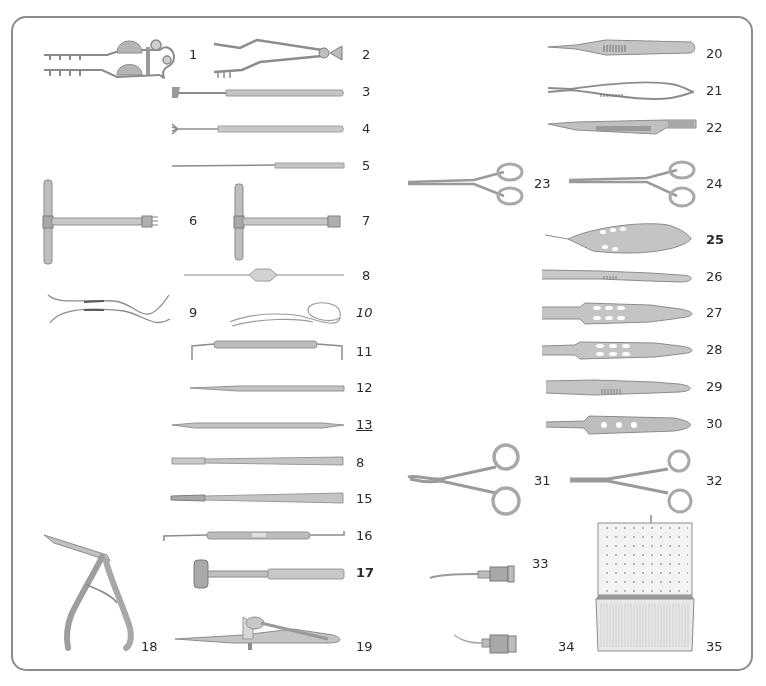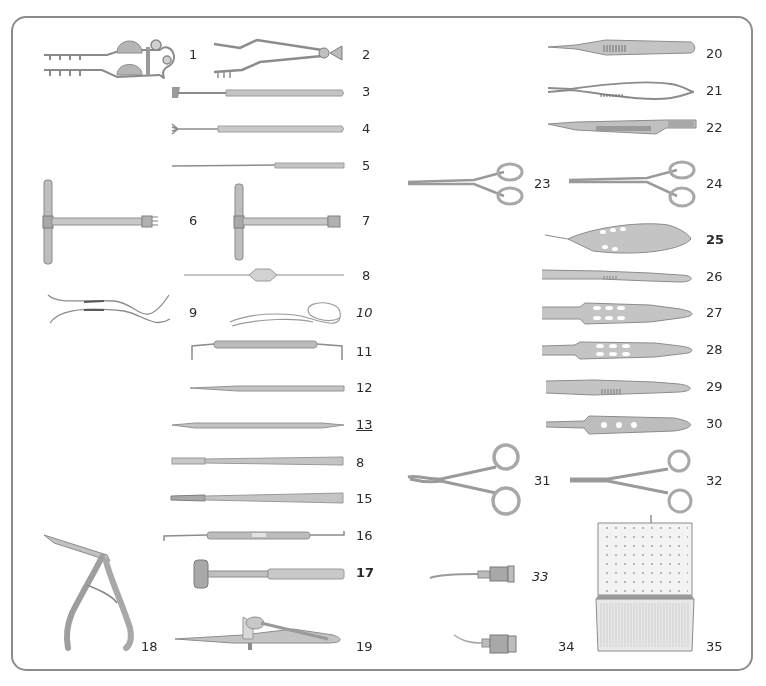--- a/index.html
+++ b/index.html
@@ -349,21 +349,21 @@
 <div class="num" style="left:706px;top:474px;">32</div>
 
 <div class="tool" style="left:428px;top:564px;">
   <svg width="92" height="20" viewBox="0 0 92 20">
     <path d="M2 14 C10 11, 30 10, 50 10" fill="none" stroke="#9a9a9a" stroke-width="2"></path>
     <rect x="50" y="7" width="12" height="7" fill="#bcbcbc" stroke="#8c8c8c"></rect>
     <rect x="62" y="3" width="18" height="14" fill="#a8a8a8" stroke="#7a7a7a"></rect>
     <rect x="80" y="2" width="6" height="16" fill="#bdbdbd" stroke="#7a7a7a"></rect>
   </svg>
 </div>
-<div class="num" style="left:532px;top:570px;font-style:italic;">33</div>
+<div class="num" style="left:532px;top:557px;">33</div>
 
 <div class="tool" style="left:452px;top:633px;">
   <svg width="70" height="22" viewBox="0 0 70 22">
     <path d="M2 2 C8 6, 14 10, 30 10" fill="none" stroke="#a8a8a8" stroke-width="1.5"></path>
     <rect x="30" y="6" width="8" height="8" fill="#bcbcbc" stroke="#8c8c8c"></rect>
     <rect x="38" y="2" width="18" height="18" fill="#a8a8a8" stroke="#7a7a7a"></rect>
     <rect x="56" y="3" width="8" height="16" fill="#bdbdbd" stroke="#7a7a7a"></rect>
   </svg>
 </div>
 <div class="num" style="left:558px;top:640px;">34</div>

